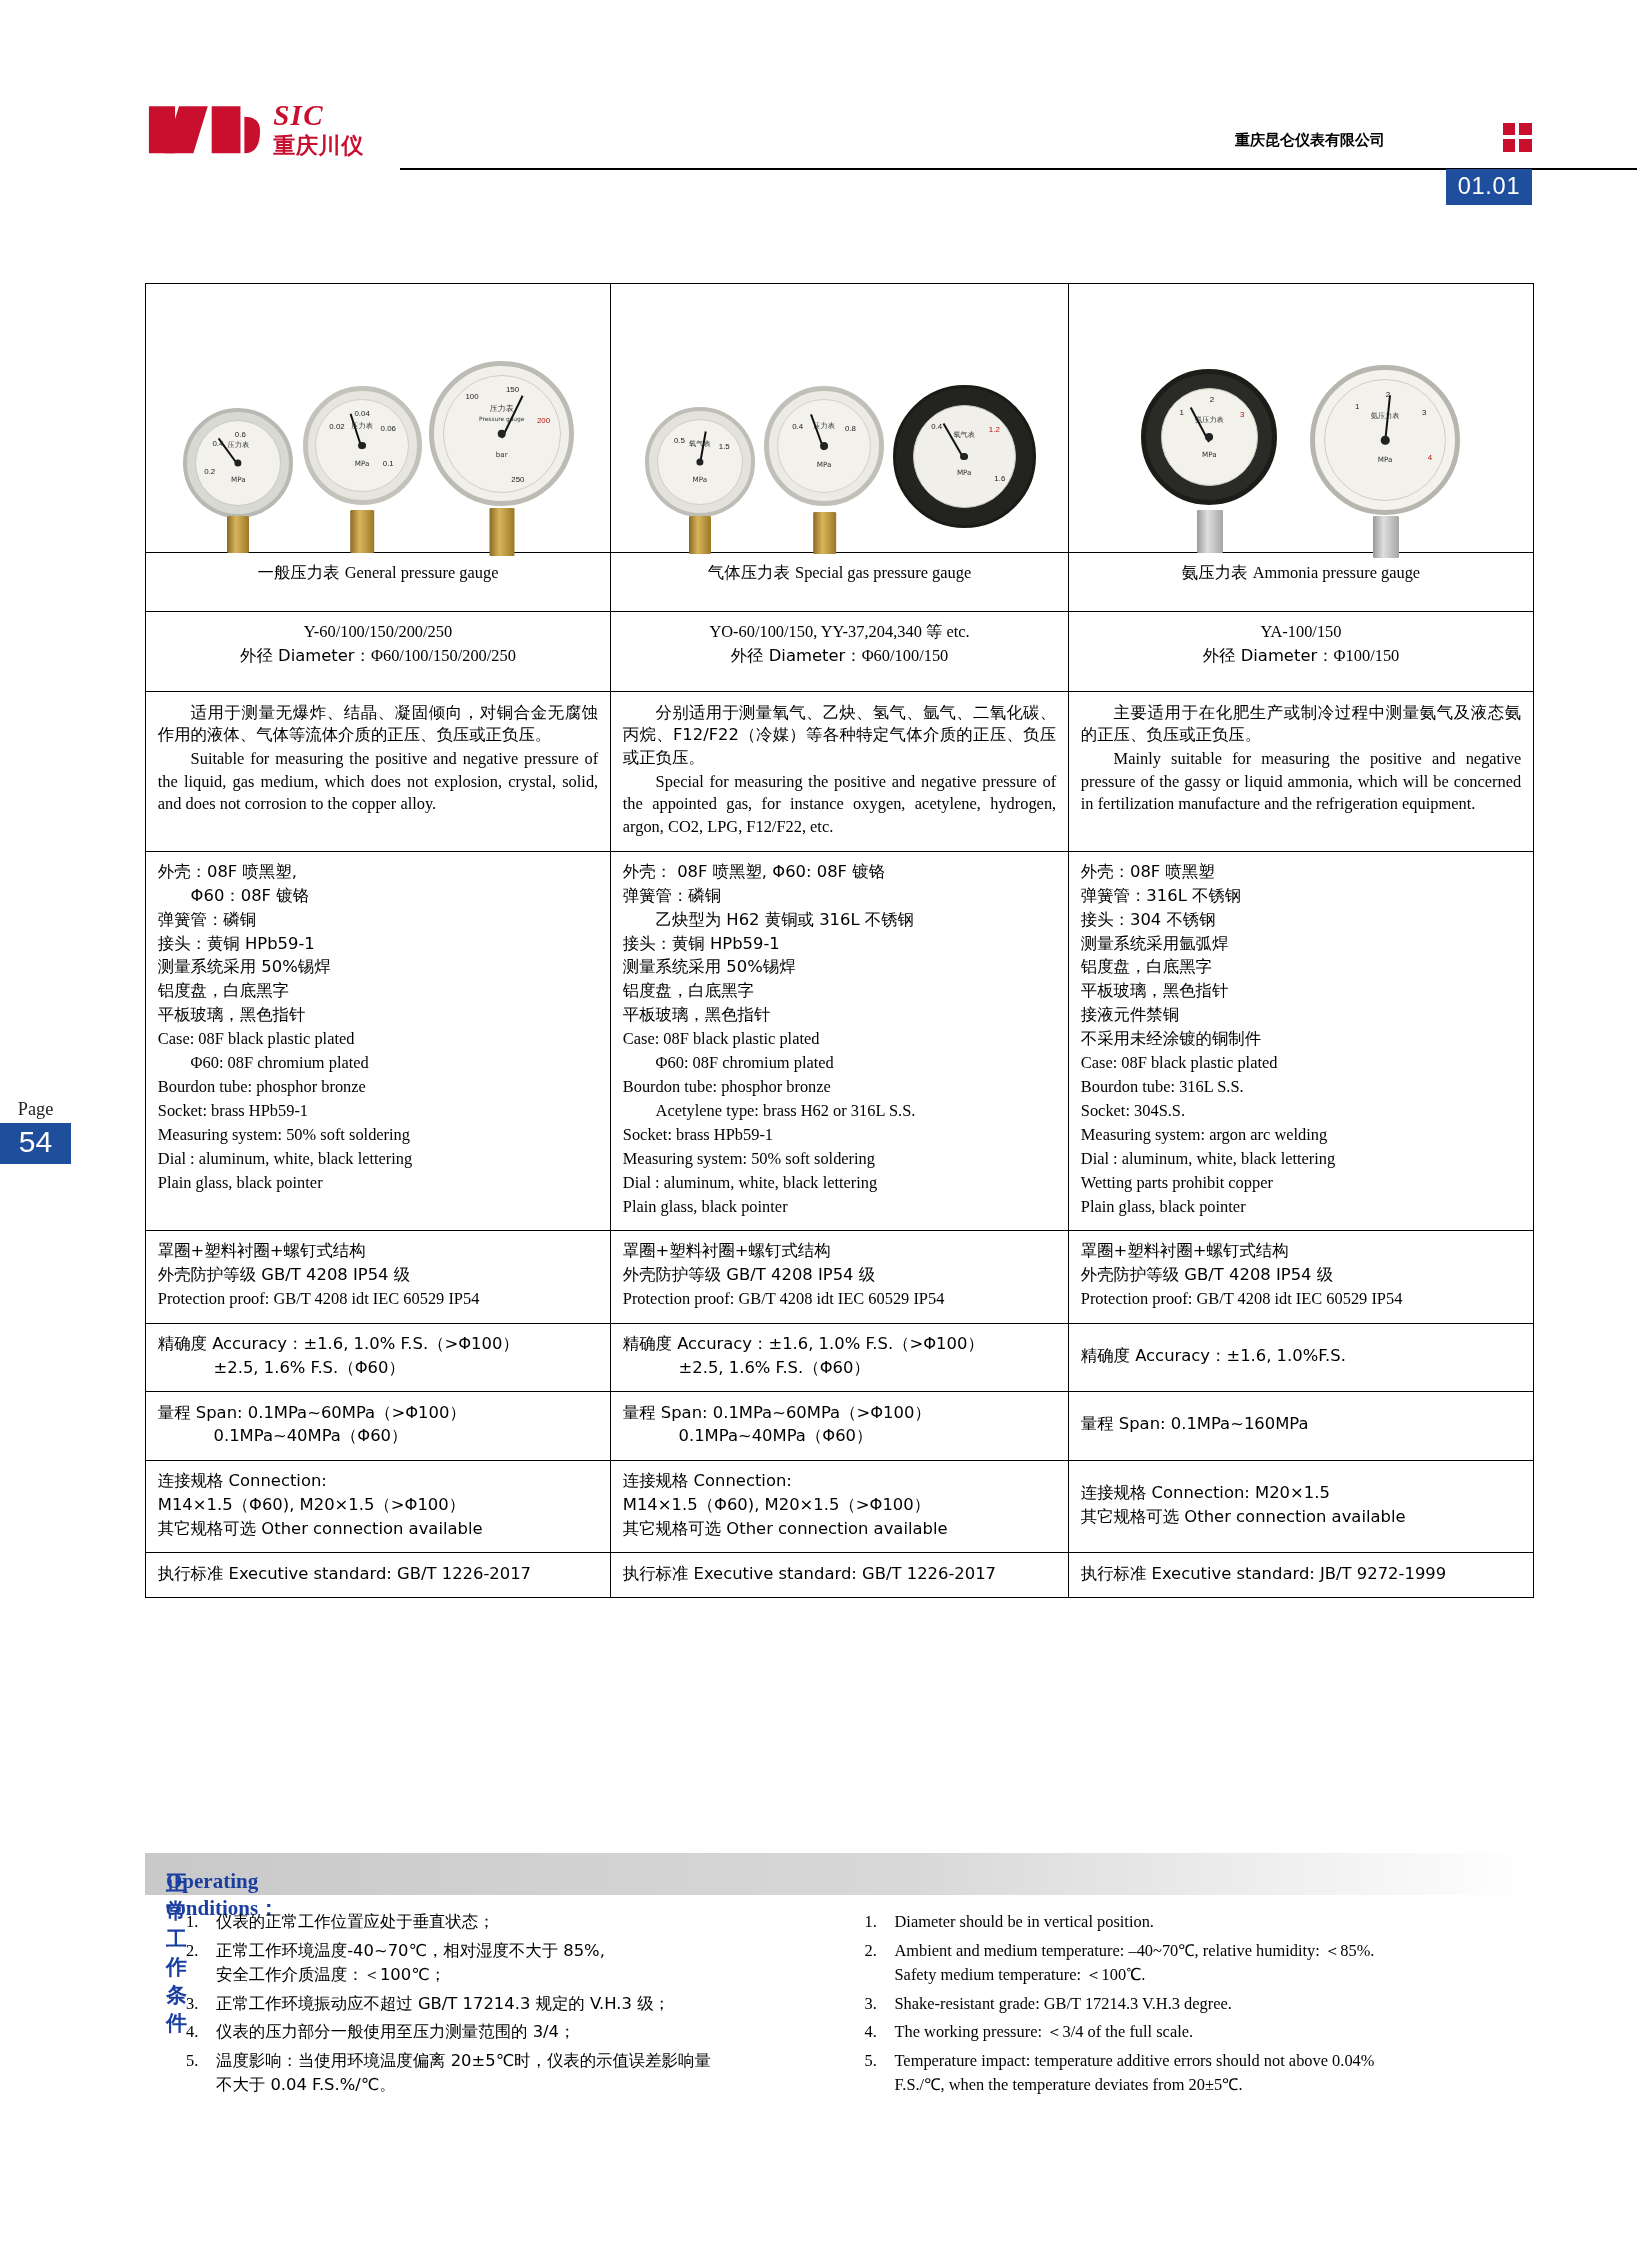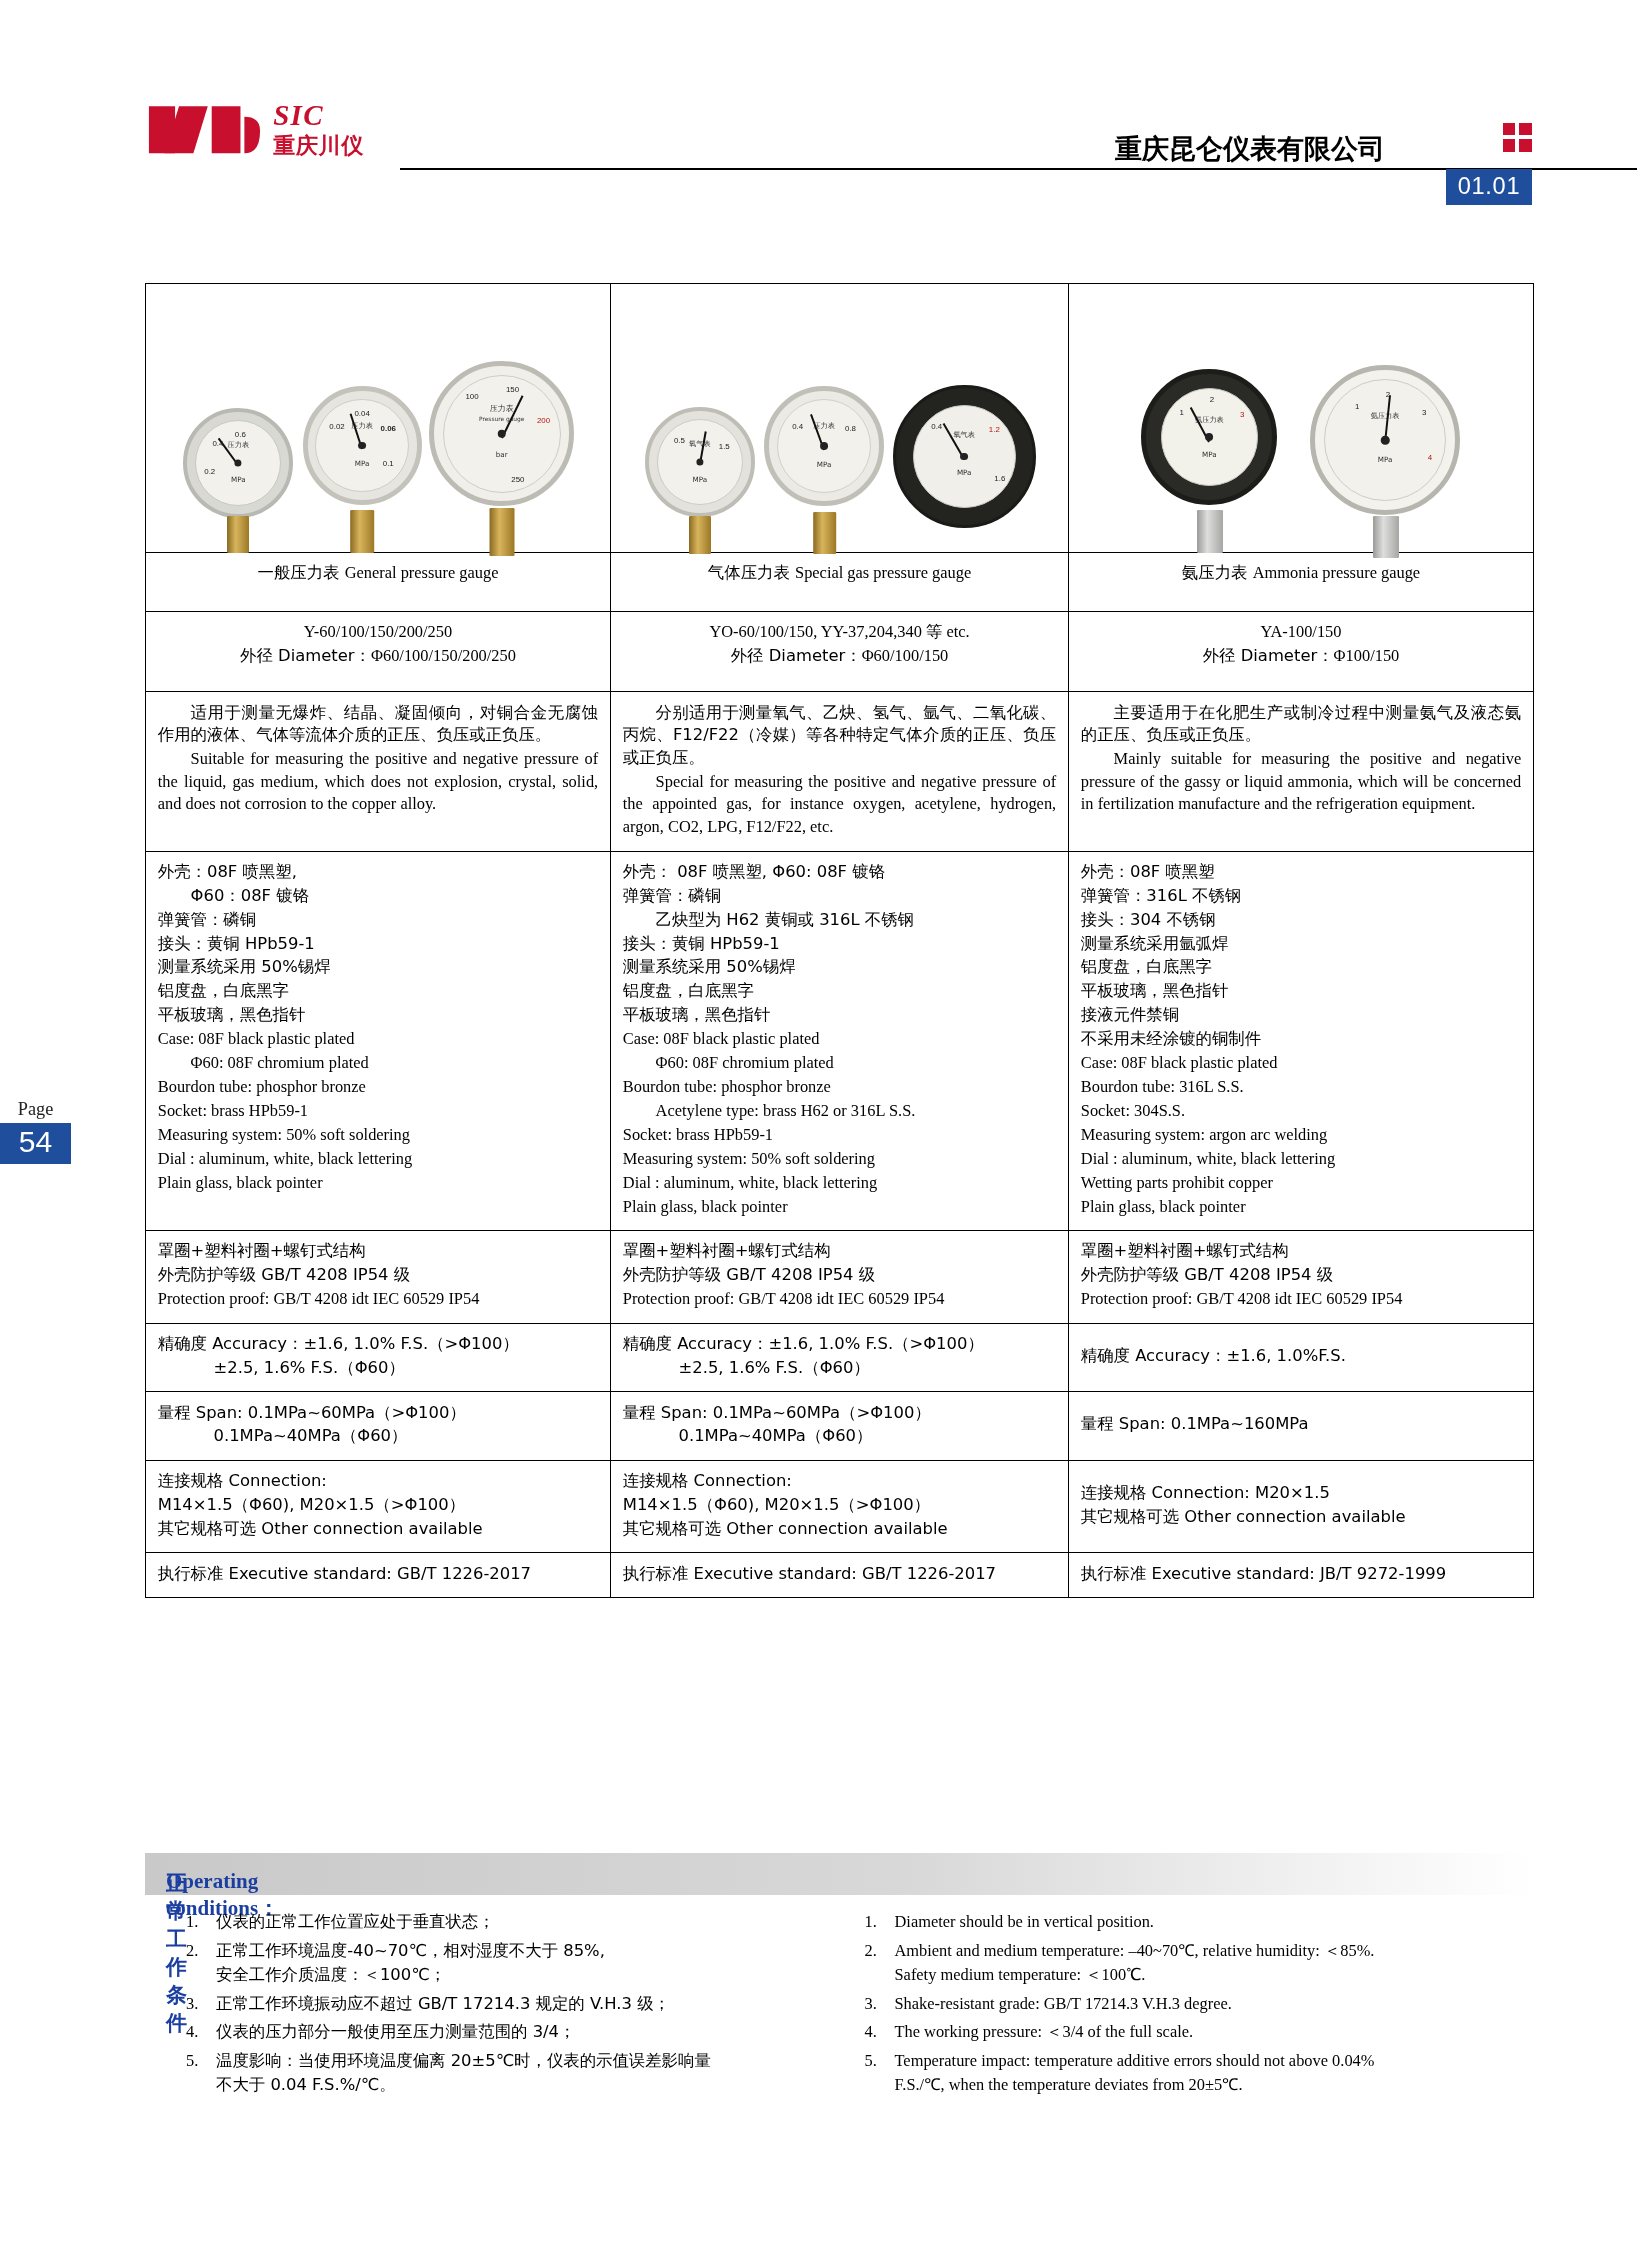--- a/index.html
+++ b/index.html
@@ -72,21 +72,21 @@
     width: 1237px;
     height: 2px;
     background: #000;
   }
   .company-name {
     position: absolute;
     right: 147px;
     top: 34px;
     font-family: "DejaVu Sans", sans-serif;
     font-weight: bold;
-    font-size: 27px;
+    font-size: 15px;
     color: #000;
     white-space: nowrap;
   }
   .corner-blocks {
     position: absolute;
     right: 0;
     top: 26px;
     width: 29px;
     height: 29px;
   }
@@ -378,21 +378,21 @@
 
             <div class="gauge" style="width:124px;height:196px;">
               <div class="body" style="width:119px;height:119px;background:#e6e5e0;border:5.2px solid #c4c3bb;position:absolute;left:2.6px;top:30px;">
                 <div class="face" style="left:7.9px;top:7.9px;right:7.9px;bottom:7.9px;border:1.3px solid #cfcdc5;"></div>
                 <div class="glabel" style="top:30px;font-size:7.2px;">压力表</div>
                 <div class="glabel" style="top:68px;font-size:7.2px;">MPa</div>
                 <div class="needle" style="width:2px;height:37px;left:50%;top:21px;transform:translateX(-50%) rotate(-18deg);transform-origin:50% 100%;"></div>
                 <div class="hub" style="width:7.9px;height:7.9px;left:50%;top:50%;transform:translate(-50%,-50%);"></div>
                 <div class="gnum" style="left:27%;top:32%;">0.02</div>
                 <div class="gnum" style="left:50%;top:20%;">0.04</div>
-                <div class="gnum" style="left:74%;top:34%;font-weight:bold;">0.06</div>
+                <div class="gnum" style="left:74%;top:34%;">0.06</div>
                 <div class="gnum" style="left:74%;top:66%;">0.1</div>
               </div>
               <div class="stem" style="width:23.6px;height:43px;top:154px;"></div>
             </div>
 
             <div class="gauge" style="width:150px;height:222px;">
               <div class="body" style="width:145px;height:145px;background:#f0efe9;border:5.9px solid #bcbbb4;position:absolute;left:2.6px;top:31px;">
                 <div class="face" style="left:8.5px;top:8.5px;right:8.5px;bottom:8.5px;border:1.3px solid #cecdc5;"></div>
                 <div class="glabel" style="top:37px;font-size:7.9px;">压力表<br><span style="font-size:5.9px;">Pressure gauge</span></div>
                 <div class="glabel" style="top:84px;font-size:7.2px;">bar</div>

